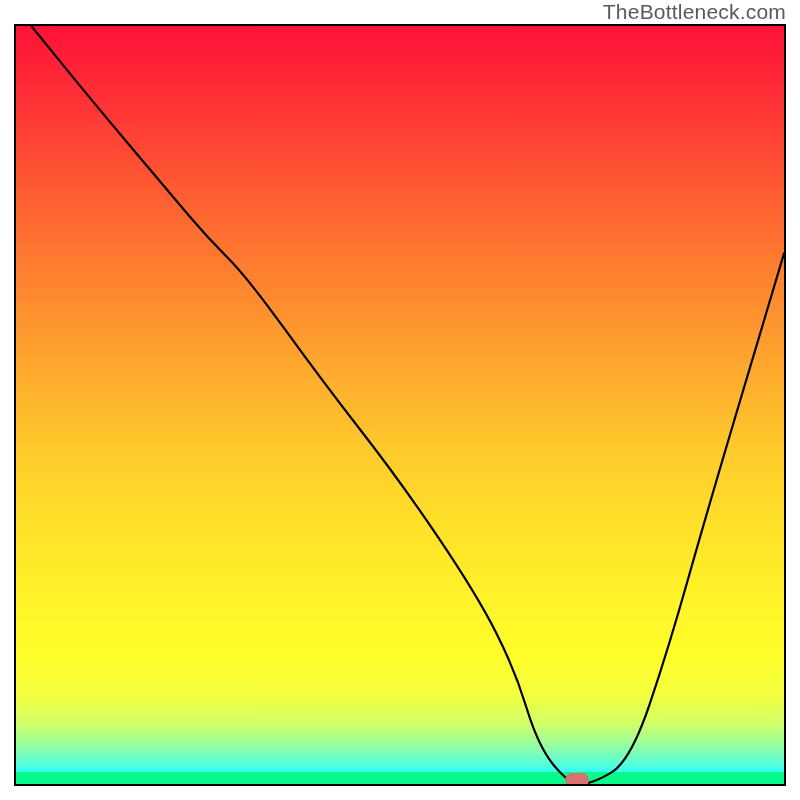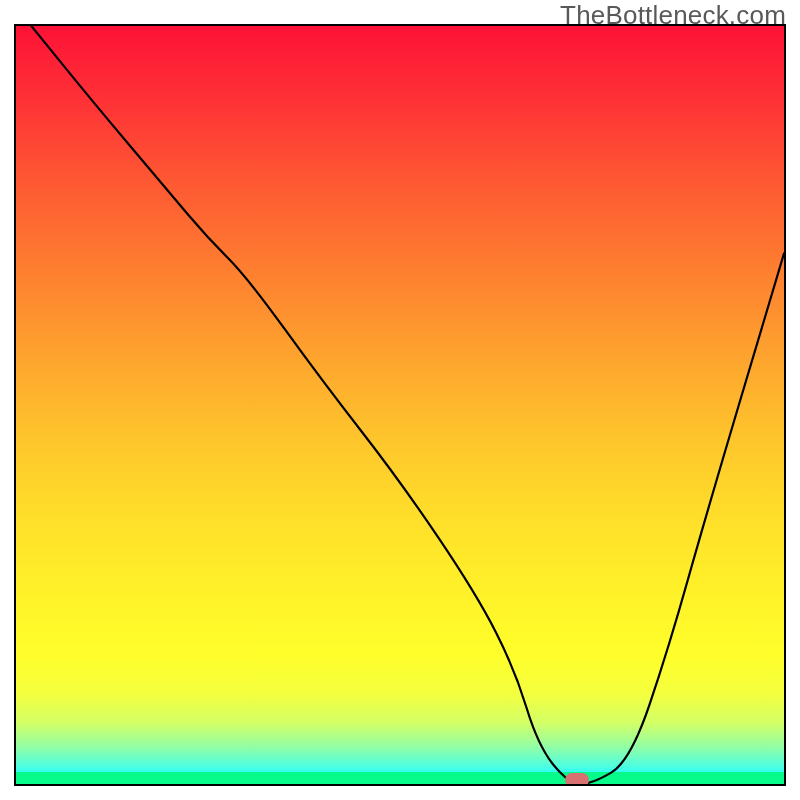--- a/index.html
+++ b/index.html
@@ -52,21 +52,21 @@
     left: 0;
     bottom: 0;
     width: 100%;
     height: 12px;
     background: #07fb8a;
   }
   .watermark {
     position: absolute;
     top: 0px;
     right: 14px;
-    font-size: 26px;
+    font-size: 21px;
     font-weight: 500;
     color: #58595b;
     letter-spacing: 0.2px;
   }
   .marker {
     position: absolute;
     width: 24px;
     height: 14px;
     border-radius: 7px;
     background: #d87172;

